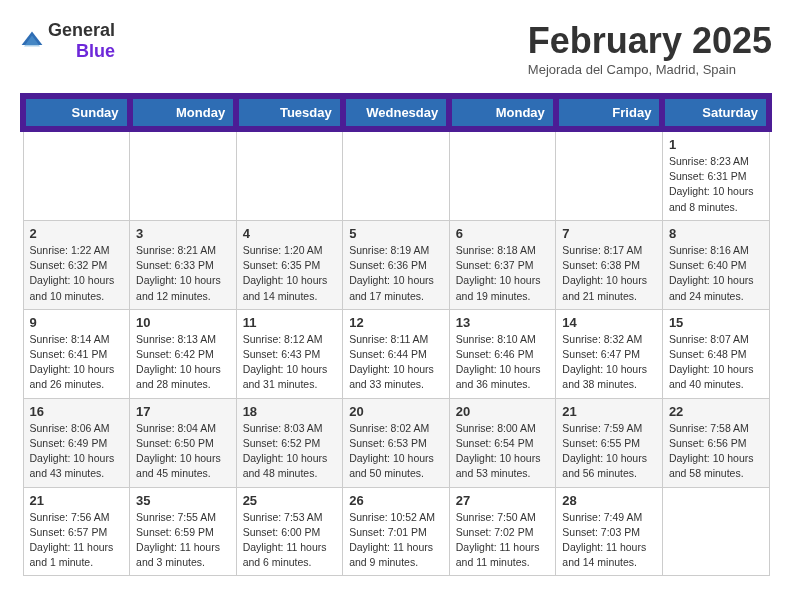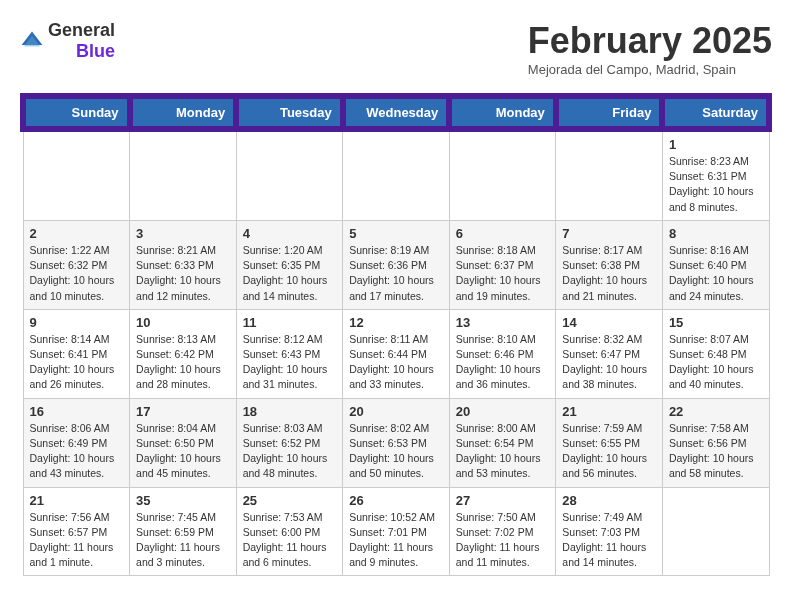--- a/index.html
+++ b/index.html
@@ -270,21 +270,21 @@
       </tr>
       <tr>
         <td>
           <span class="day-number">21</span>
           <div class="day-info">Sunrise: 7:56 AM
 Sunset: 6:57 PM
 Daylight: 11 hours and 1 minute.</div>
         </td>
         <td>
           <span class="day-number">35</span>
-          <div class="day-info">Sunrise: 7:45 AM
+          <div class="day-info">Sunrise: 7:55 AM
 Sunset: 6:59 PM
 Daylight: 11 hours and 3 minutes.</div>
         </td>
         <td>
           <span class="day-number">25</span>
           <div class="day-info">Sunrise: 7:53 AM
 Sunset: 6:00 PM
 Daylight: 11 hours and 6 minutes.</div>
         </td>
         <td>

